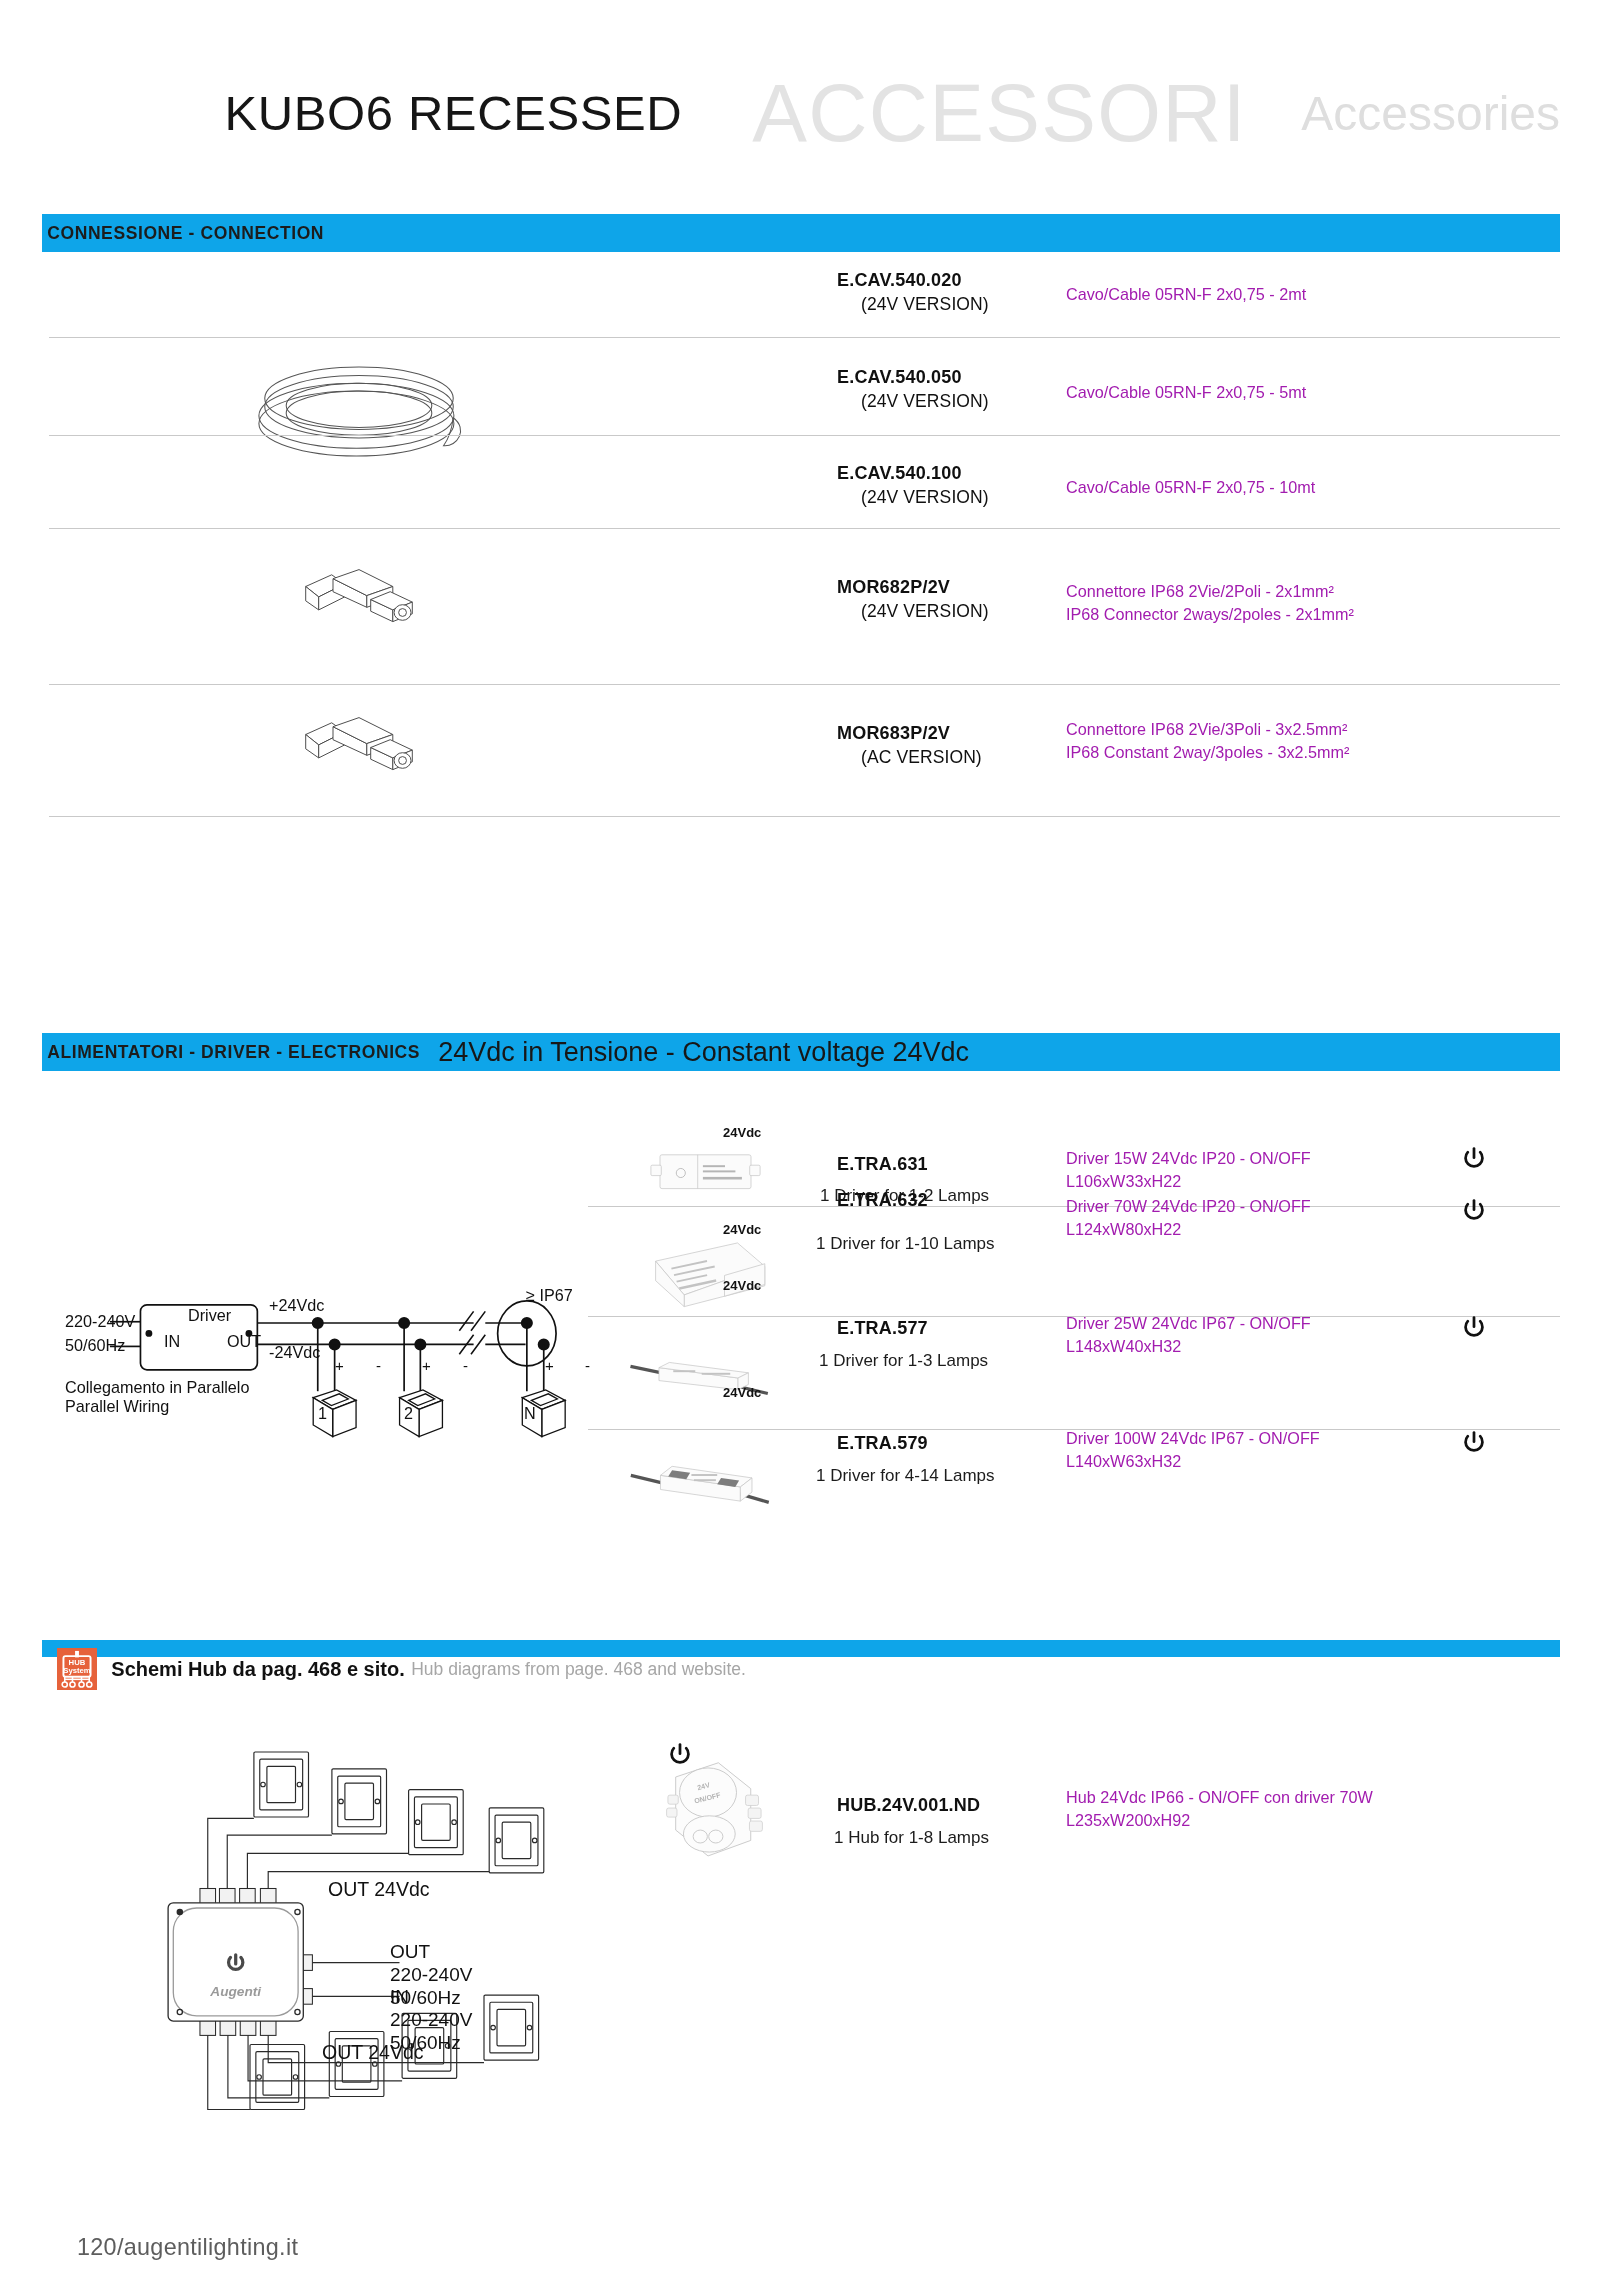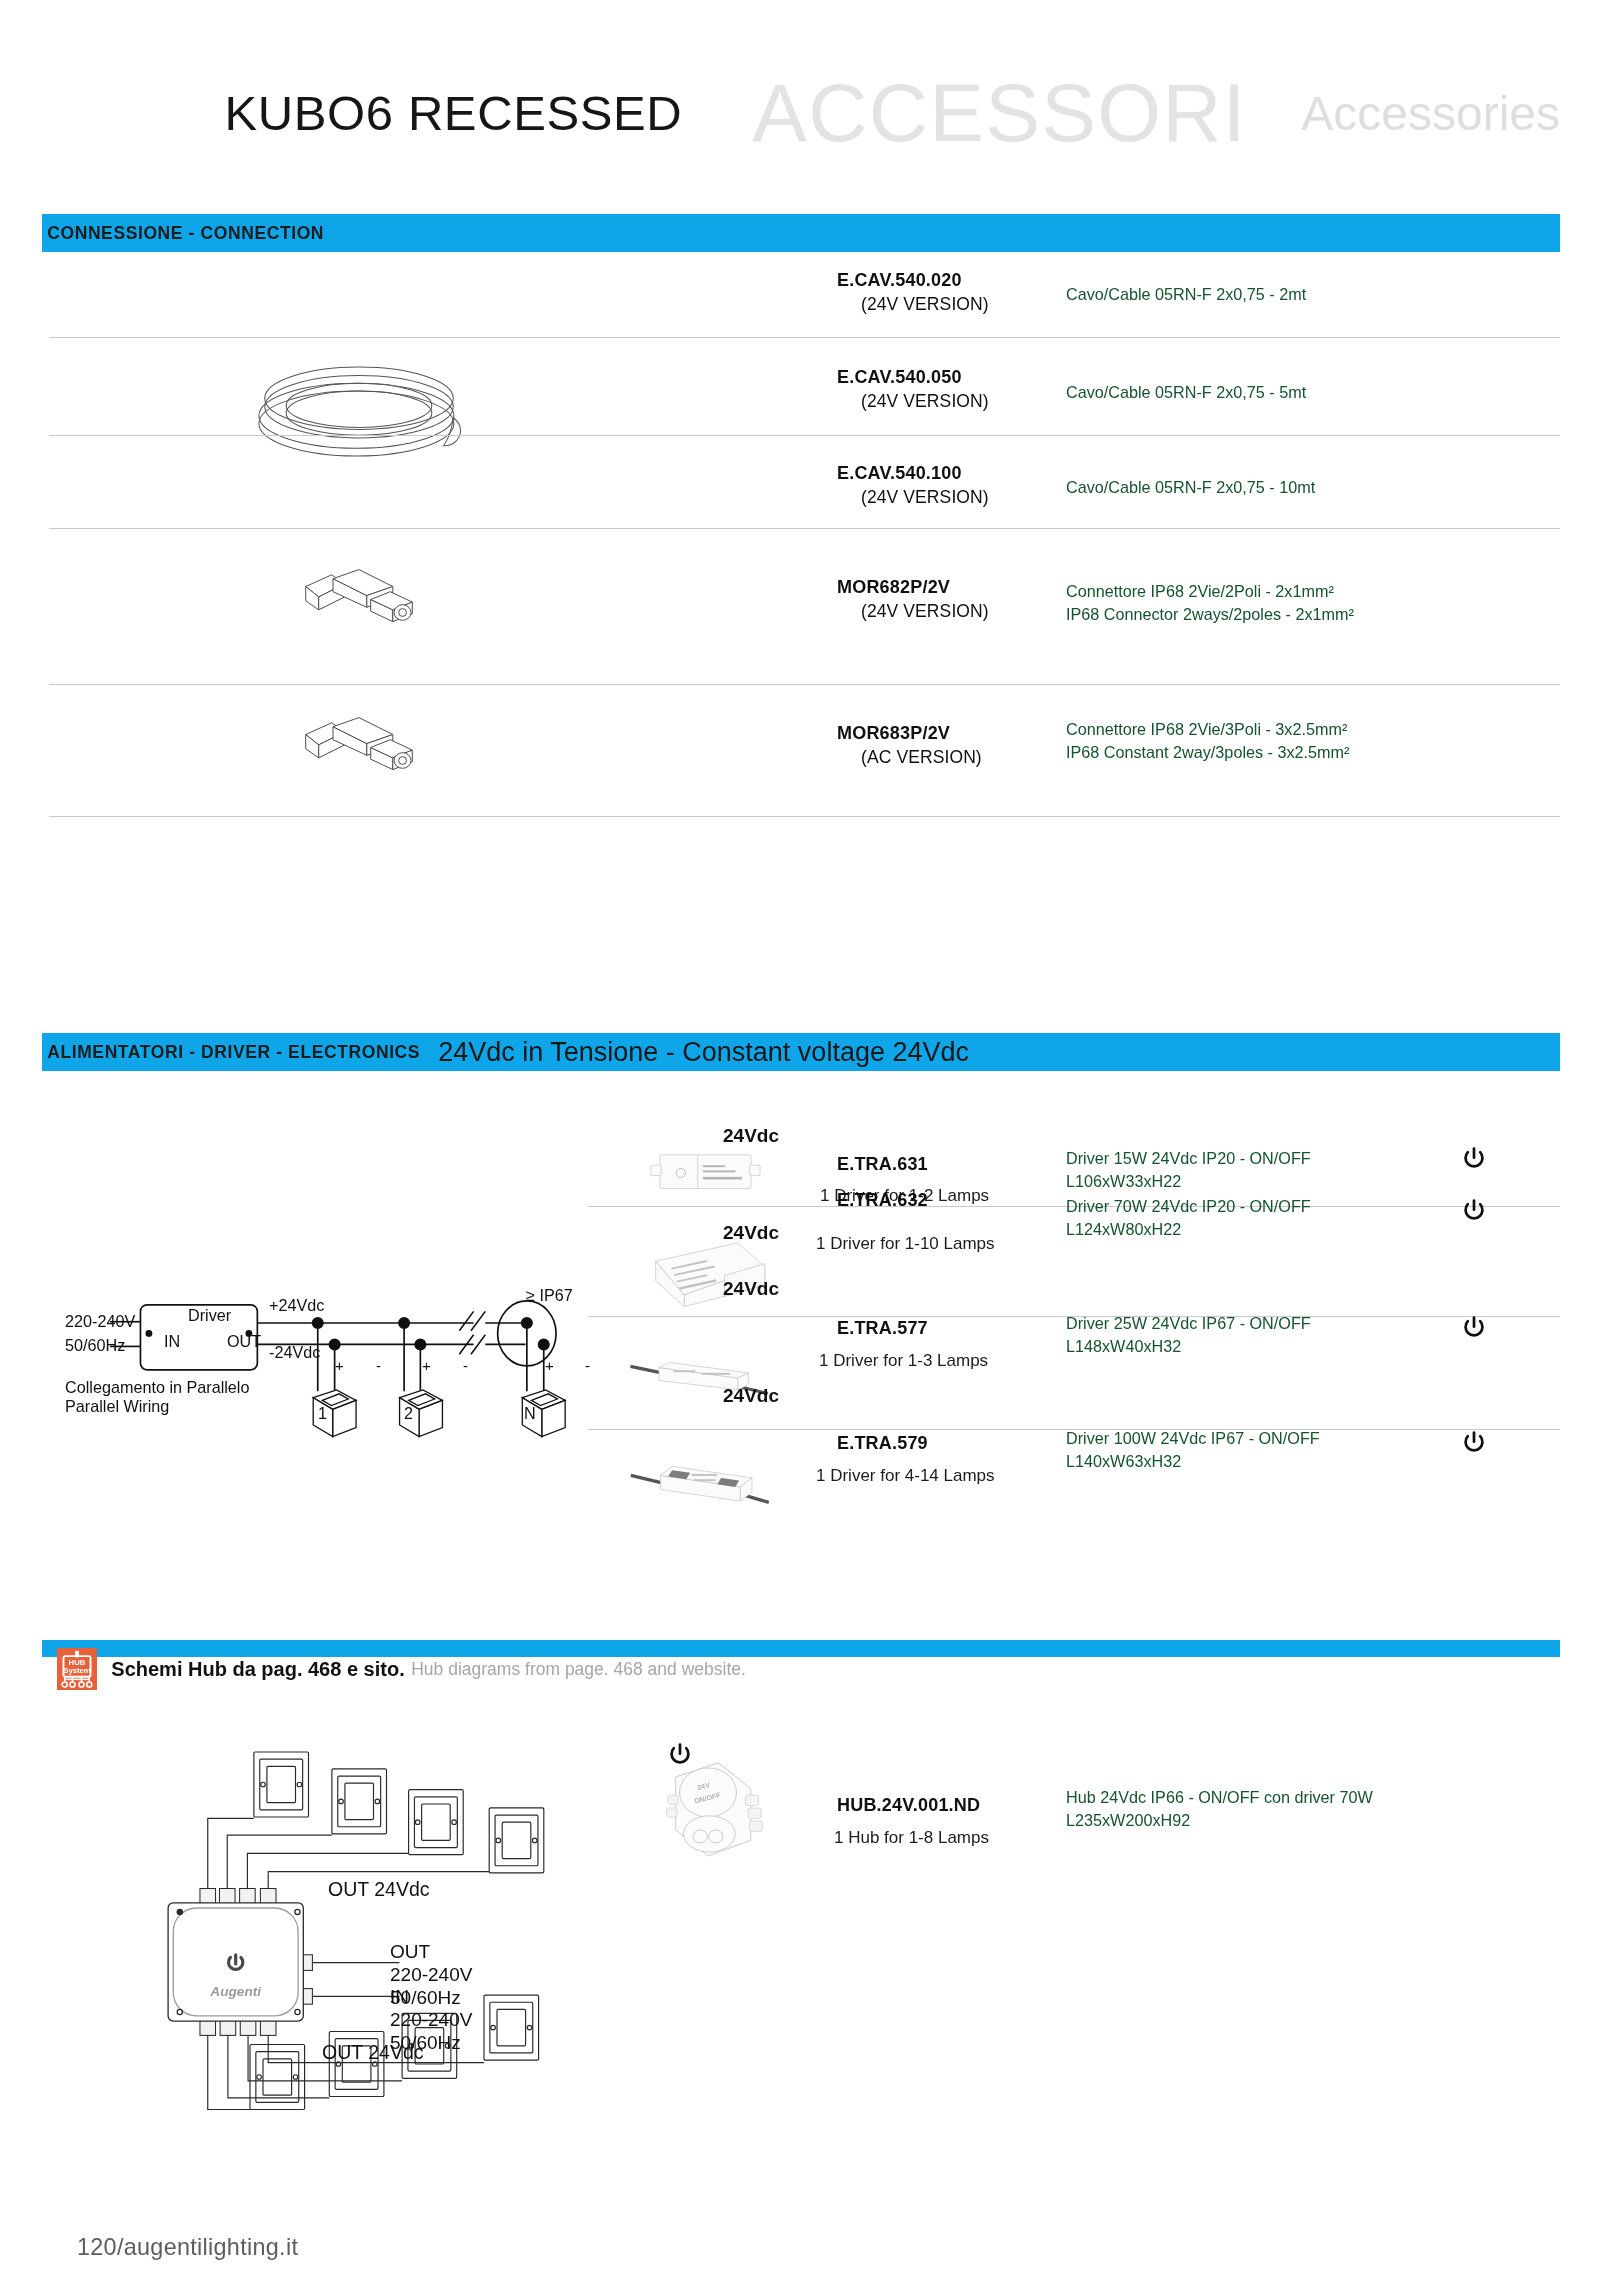--- a/index.html
+++ b/index.html
@@ -31,24 +31,24 @@
   .band-label2 { font-size:27px; font-weight:400; color:#171717; margin-left:18px;
                  white-space:nowrap; letter-spacing:0px; }
 
   
   .rule { position:absolute; left:49px; width:1511px; height:0.6px; background:#c9c9c9; }
   .rule.short { left:588px; width:972px; }
 
   .cell-code { position:absolute; font-size:18px; font-weight:700; color:#101010;
                letter-spacing:0.2px; white-space:nowrap; }
   .cell-code .ver { display:block; font-weight:400; font-size:17.5px; letter-spacing:0.1px; margin-top:2.6px;margin-left:24px;}
-  .cell-desc { position:absolute; font-size:16.2px; font-weight:400; color:#14532d;
+  .cell-desc { position:absolute; font-size:16.2px; font-weight:400; color:#a21caf;
                line-height:1.42; white-space:nowrap; }
   .cell-sub  { position:absolute; font-size:17px; font-weight:400; color:#1c1c1c; white-space:nowrap; }
-  .vlabel    { position:absolute; font-size:19px; font-weight:700; color:#111; white-space:nowrap; }
+  .vlabel    { position:absolute; font-size:13px; font-weight:700; color:#111; white-space:nowrap; }
 
   
   .pwr { position:absolute; width:26px; height:26px; }
 
   
   .art { position:absolute; }
 
   
   .hub-note { position:absolute; display:flex; align-items:center; }
   .hub-logo { width:40px; height:42px; background:#e6623b; position:relative;

